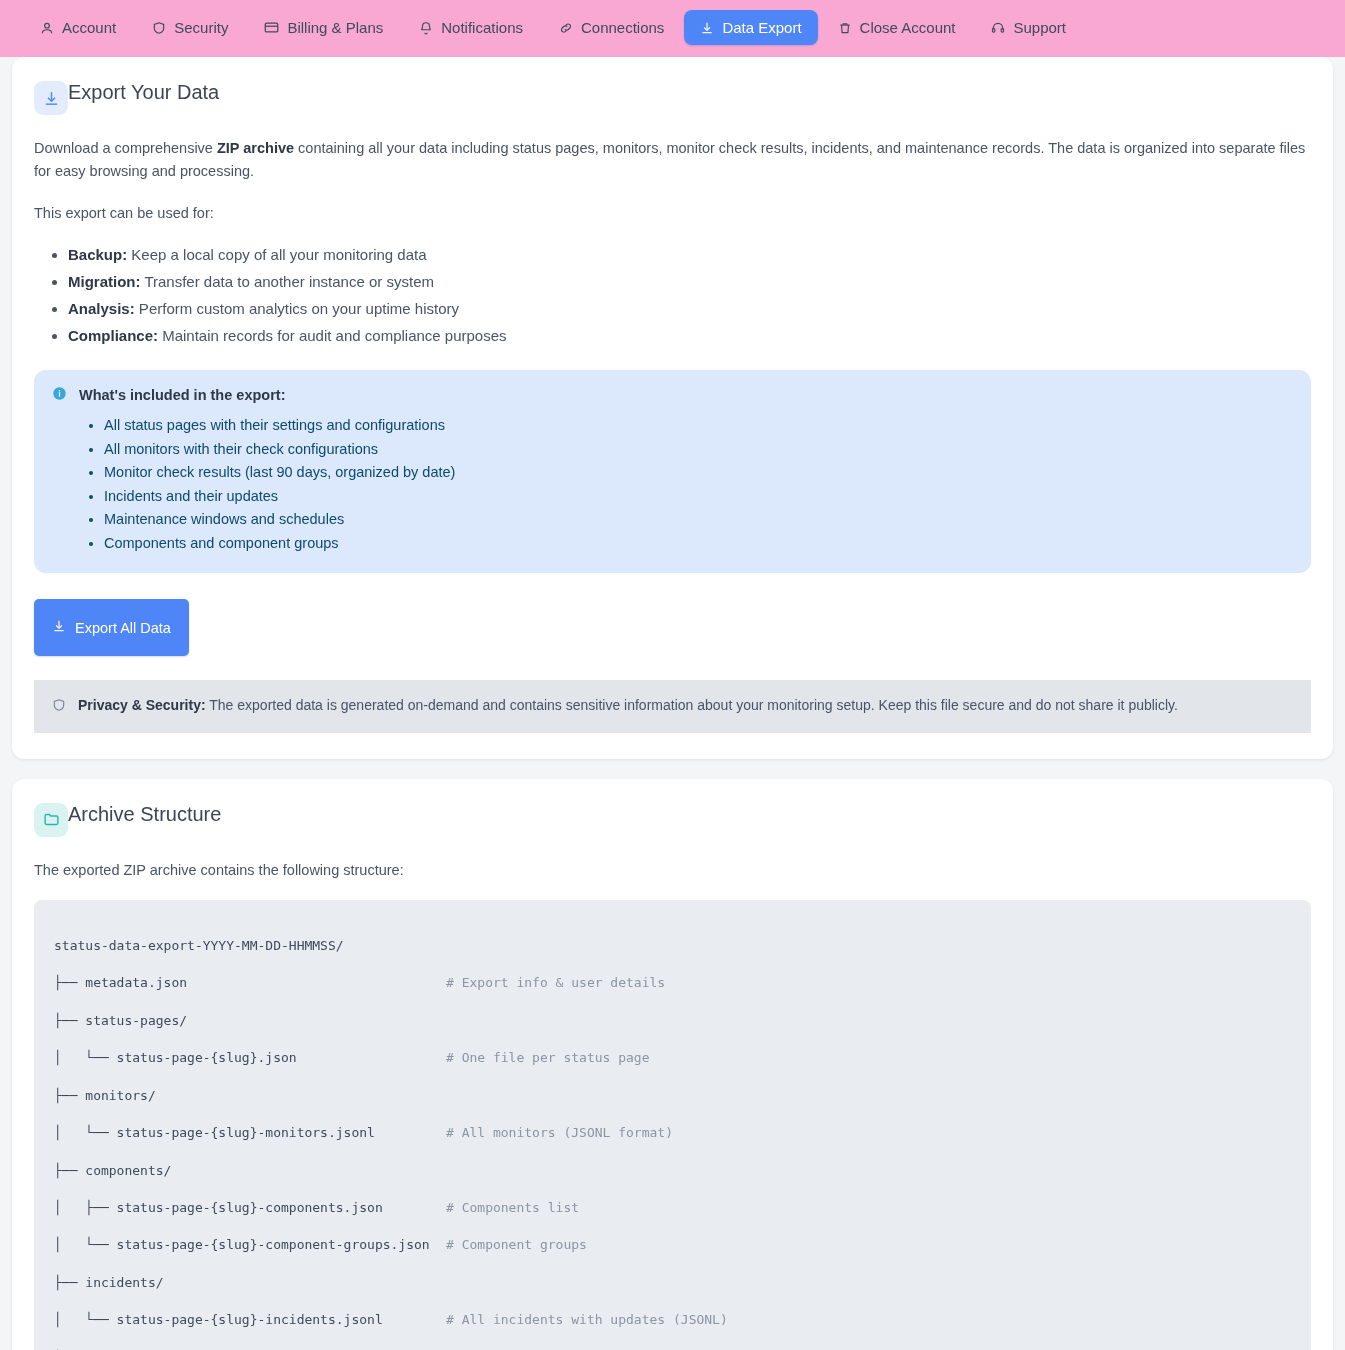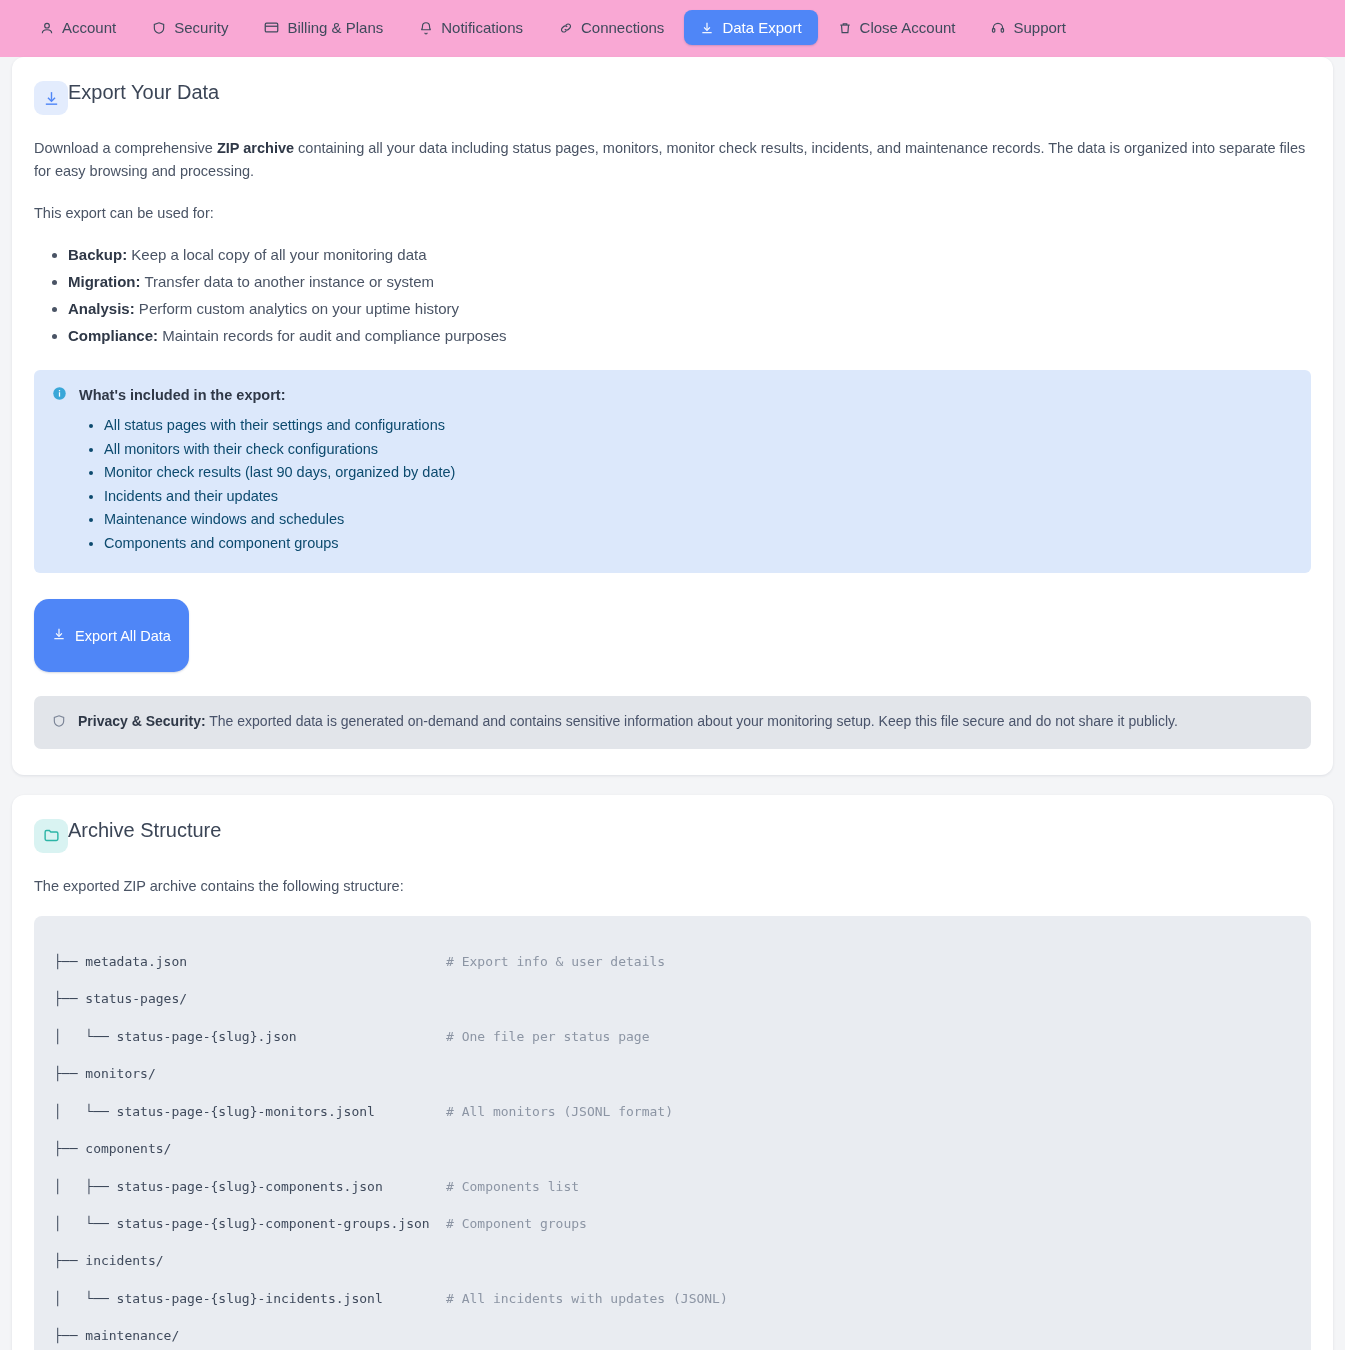--- a/index.html
+++ b/index.html
@@ -80,21 +80,21 @@
     font-size: 15px;
     line-height: 1.6;
     color: #4a5465;
     margin-bottom: 3px;
   }
   ul.bullets li b { color: #2f3847; }
 
   
   .info-panel {
     background: #dce8fb;
-    border-radius: 6px;
+    border-radius: 12px;
     padding: 16px 18px 18px 18px;
     margin-bottom: 26px;
   }
   .info-head {
     display: flex;
     align-items: center;
     gap: 12px;
     font-size: 14.5px;
     font-weight: bold;
     color: #2f3847;
@@ -111,33 +111,33 @@
   }
 
   
   .btn-primary {
     display: inline-flex;
     align-items: center;
     gap: 9px;
     background: #4f86f7;
     color: #fff;
     border: none;
-    border-radius: 15px;
-    padding: 28px 18px;
+    border-radius: 5px;
+    padding: 20px 18px;
     font-size: 14.5px;
     font-family: inherit;
     cursor: pointer;
     box-shadow: 0 1px 2px rgba(40,60,110,.2);
   }
 
   
   .notice {
     margin-top: 24px;
     background: #e2e5ea;
-    border-radius: 7px;
+    border-radius: 1px;
     padding: 14px 18px;
     font-size: 14px;
     line-height: 1.6;
     color: #49536a;
     display: flex;
     gap: 12px;
     align-items: flex-start;
   }
   .notice b { color: #2f3847; }
   .notice .ico { flex: none; margin-top: 2px; }
@@ -321,20 +321,21 @@
       <svg width="17" height="17" viewBox="0 0 24 24" fill="none" stroke="currentColor" stroke-width="2">
           <path d="M3 7a2 2 0 012-2h4l2 2h8a2 2 0 012 2v8a2 2 0 01-2 2H5a2 2 0 01-2-2z"></path>
         </svg>
     </div>
     <div class="card-title">Archive Structure</div>
   </div>
 
   <p class="para">The exported ZIP archive contains the following structure:</p>
 
   <div class="tree">
+<span class="row"><span class="path" style="min-width:392px">status-data-export-YYYY-MM-DD-HHMMSS/</span><span class="cmt"></span></span>
 <span class="row"><span class="path" style="min-width:392px">├── metadata.json</span><span class="cmt"># Export info &amp; user details</span></span>
 <span class="row"><span class="path" style="min-width:392px">├── status-pages/</span><span class="cmt"></span></span>
 <span class="row"><span class="path" style="min-width:392px">│   └── status-page-{slug}.json</span><span class="cmt"># One file per status page</span></span>
 <span class="row"><span class="path" style="min-width:392px">├── monitors/</span><span class="cmt"></span></span>
 <span class="row"><span class="path" style="min-width:392px">│   └── status-page-{slug}-monitors.jsonl</span><span class="cmt"># All monitors (JSONL format)</span></span>
 <span class="row"><span class="path" style="min-width:392px">├── components/</span><span class="cmt"></span></span>
 <span class="row"><span class="path" style="min-width:392px">│   ├── status-page-{slug}-components.json</span><span class="cmt"># Components list</span></span>
 <span class="row"><span class="path" style="min-width:392px">│   └── status-page-{slug}-component-groups.json</span><span class="cmt"># Component groups</span></span>
 <span class="row"><span class="path" style="min-width:392px">├── incidents/</span><span class="cmt"></span></span>
 <span class="row"><span class="path" style="min-width:392px">│   └── status-page-{slug}-incidents.jsonl</span><span class="cmt"># All incidents with updates (JSONL)</span></span>

